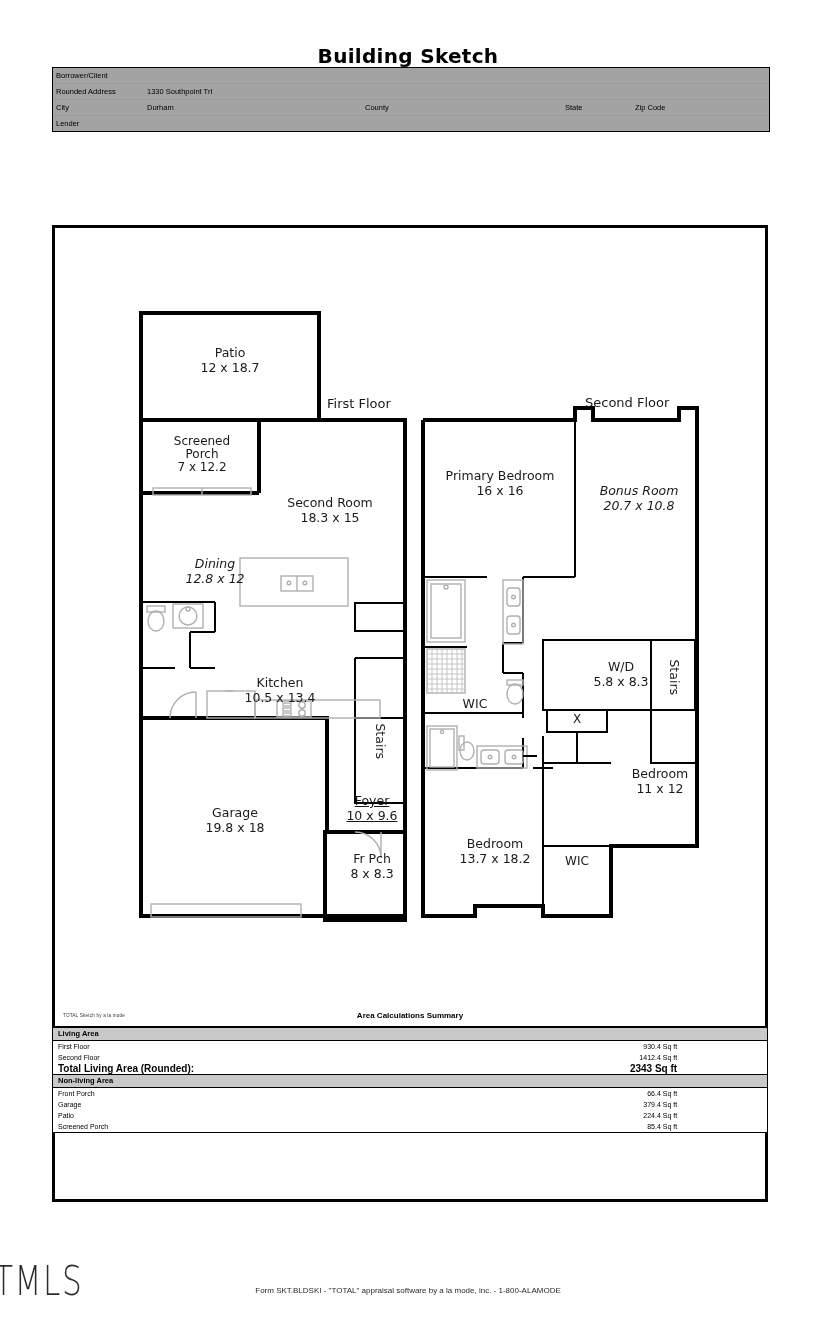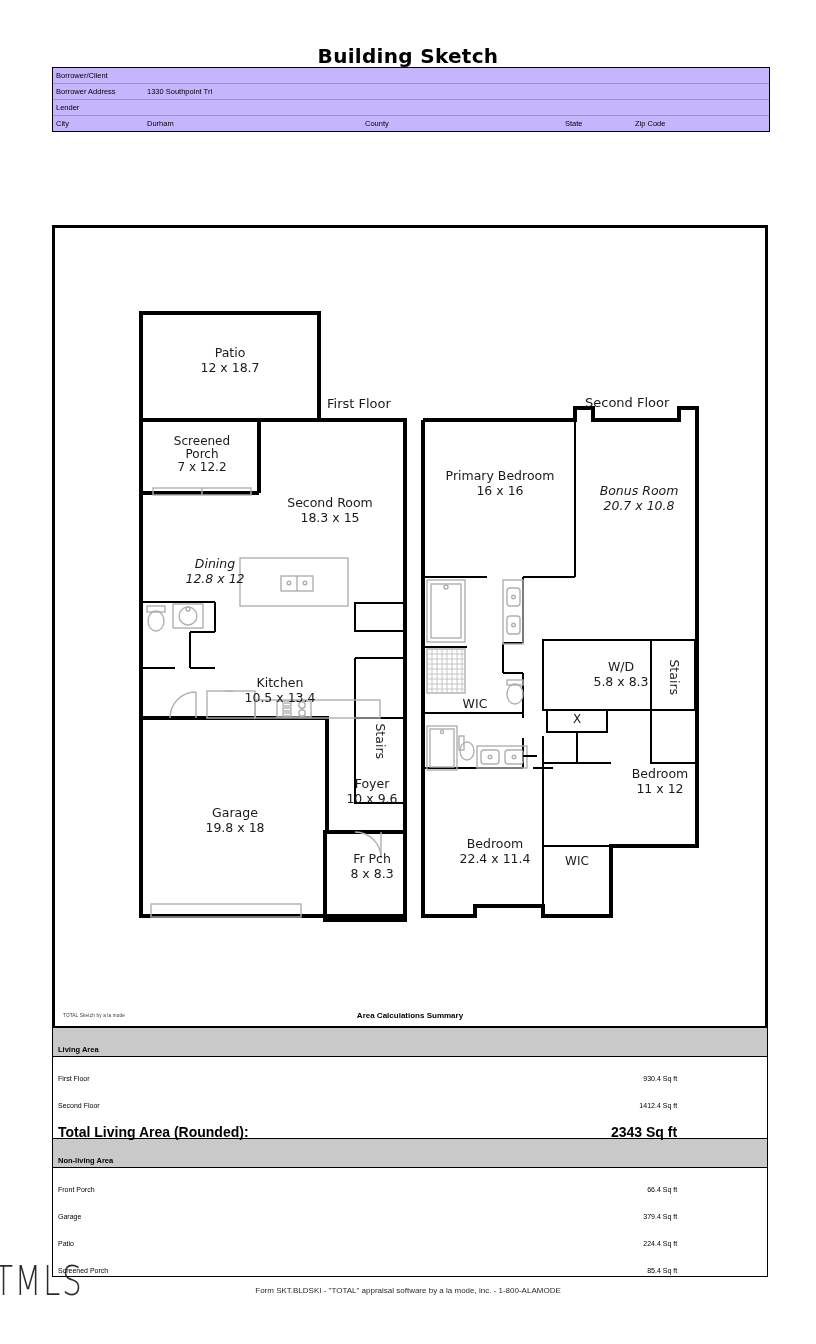--- a/index.html
+++ b/index.html
@@ -28,21 +28,21 @@
     letter-spacing: 0.3px;
   }
 
   
   #header-table {
     position: absolute;
     left: 52px; top: 67px;
     width: 716px;
     border: 1.5px solid #000;
     border-collapse: collapse;
-    background: #c4b5fd;
+    background: #a3a3a3;
   }
   #header-table table {
     width: 100%;
     border-collapse: collapse;
   }
   #header-table tr { height: 15px; }
   #header-table td {
     border-bottom: 0.7px solid #9a9a9a;
     font-size: 7.5px;
     font-family: "Liberation Sans", sans-serif;
@@ -127,36 +127,36 @@
     box-sizing: border-box;
     background: #fff;
   }
   #area-table table {
     width: 100%;
     border-collapse: collapse;
   }
   #area-table td {
     font-size: 7px;
     font-family: "Liberation Sans", sans-serif;
-    padding: 16px 0 0 5px;
+    padding: 0 0 0 5px;
     line-height: 11px;
     height: 11px;
     vertical-align: middle;
     white-space: nowrap;
   }
   #area-table tr.section td {
     background: #c9c9c9;
     font-weight: bold;
     font-size: 7.5px;
     height: 12px;
     line-height: 12px;
     border-top: 0.8px solid #000;
     border-bottom: 0.8px solid #000;
   }
-  #area-table tr.total td { font-weight: bold; font-size: 14px; }
+  #area-table tr.total td { font-weight: bold; font-size: 10px; }
   td.valwrap { width: 360px; padding: 0; }
   .valinner { display: block; width: 300px; text-align: right; }
 
   
   #form-footer {
     position: absolute;
     left: 0; top: 1286px;
     width: 816px;
     text-align: center;
     font-size: 8px;
@@ -182,44 +182,44 @@
 <div id="doc-title">Building Sketch</div>
 
 <div id="header-table">
   <table>
     <tbody>
         <tr>
       <td class="hdr-label" style="width:88px">Borrower/Client</td>
       <td class="hdr-value"></td>
     </tr>
     <tr>
-      <td class="hdr-label">Borrower Address</td>
+      <td class="hdr-label">Rounded Address</td>
       <td class="hdr-value">1330 Southpoint Trl</td>
-    </tr>
-    <tr>
-      <td class="hdr-label">Lender</td>
-      <td class="hdr-value"></td>
     </tr>
     <tr>
       <td class="hdr-label">City</td>
       <td style="padding:0">
         <table style="width:100%;border-collapse:collapse">
           <tbody>
                 <tr>
             <td class="hdr-value" style="border:none;width:215px">Durham</td>
             <td class="hdr-label" style="border:none;width:24px">County</td>
             <td class="hdr-value" style="border:none;width:170px"></td>
             <td class="hdr-label" style="border:none;width:22px">State</td>
             <td class="hdr-value" style="border:none;width:42px"></td>
             <td class="hdr-label" style="border:none;width:36px">Zip Code</td>
             <td class="hdr-value" style="border:none"></td>
           </tr>
         </tbody>
             </table>
       </td>
+    </tr>
+    <tr>
+      <td class="hdr-label">Lender</td>
+      <td class="hdr-value"></td>
     </tr>
   </tbody>
     </table>
 </div>
 
 <div id="sketch-frame">
 
   <div id="plan-layer">
   <svg width="716" height="977" viewBox="0 0 716 977" xmlns="http://www.w3.org/2000/svg">
     <g fill="none" stroke="#000" stroke-width="4" shape-rendering="crispEdges">
@@ -447,37 +447,37 @@
 Porch</span><br><span>7 x 12.2</span></div>
 
   <div class="rlabel" style="left:205px; top:268px; width:140px;"><span>Second Room</span><br><span>18.3 x 15</span></div>
 
   <div class="rlabel" style="left:95px; top:329px; width:130px;font-style:italic;"><span>Dining</span><br><span>12.8 x 12</span></div>
 
   <div class="rlabel" style="left:155px; top:448px; width:140px;"><span>Kitchen</span><br><span>10.5 x 13.4</span></div>
 
   <div class="rlabel" style="left:110px; top:578px; width:140px;"><span>Garage</span><br><span>19.8 x 18</span></div>
 
-  <div class="rlabel" style="left:272px; top:549px; width:90px;"><span>Foyer</span><br><span>10 x 9.6</span></div>
+  <div class="rlabel" style="left:272px; top:566px; width:90px;text-decoration:underline;"><span>Foyer</span><br><span>10 x 9.6</span></div>
 
   <div class="rlabel" style="left:272px; top:624px; width:90px;"><span>Fr Pch</span><br><span>8 x 8.3</span></div>
 
   <div class="rlabel vert" style="left:296px; top:506px; width:58px;">Stairs</div>
 
   <div class="rlabel" style="left:373px; top:241px; width:144px;"><span>Primary Bedroom</span><br><span>16 x 16</span></div>
 
   <div class="rlabel" style="left:524px; top:256px; width:120px;font-style:italic;"><span>Bonus Room</span><br><span>20.7 x 10.8</span></div>
 
   <div class="rlabel" style="left:493px; top:432px; width:146px;"><span>W/D</span><br><span>5.8 x 8.3</span></div>
 
   <div class="rlabel" style="left:382px; top:469px; width:76px;">WIC</div>
 
   <div class="rlabel" style="left:545px; top:539px; width:120px;"><span>Bedroom</span><br><span>11 x 12</span></div>
 
-  <div class="rlabel" style="left:370px; top:609px; width:140px;"><span>Bedroom</span><br><span>22.4 x 11.4</span></div>
+  <div class="rlabel" style="left:370px; top:609px; width:140px;"><span>Bedroom</span><br><span>13.7 x 18.2</span></div>
 
   <div class="rlabel sm" style="left:490px; top:627px; width:64px;">WIC</div>
 
   <div class="rlabel vert" style="left:590px; top:442px; width:58px;">Stairs</div>
 
   <div class="rlabel sm" style="left:500px; top:485px; width:44px;">X</div>
 
 </div>
 
 <div id="area-sketch-credit">TOTAL Sketch by a la mode</div>

